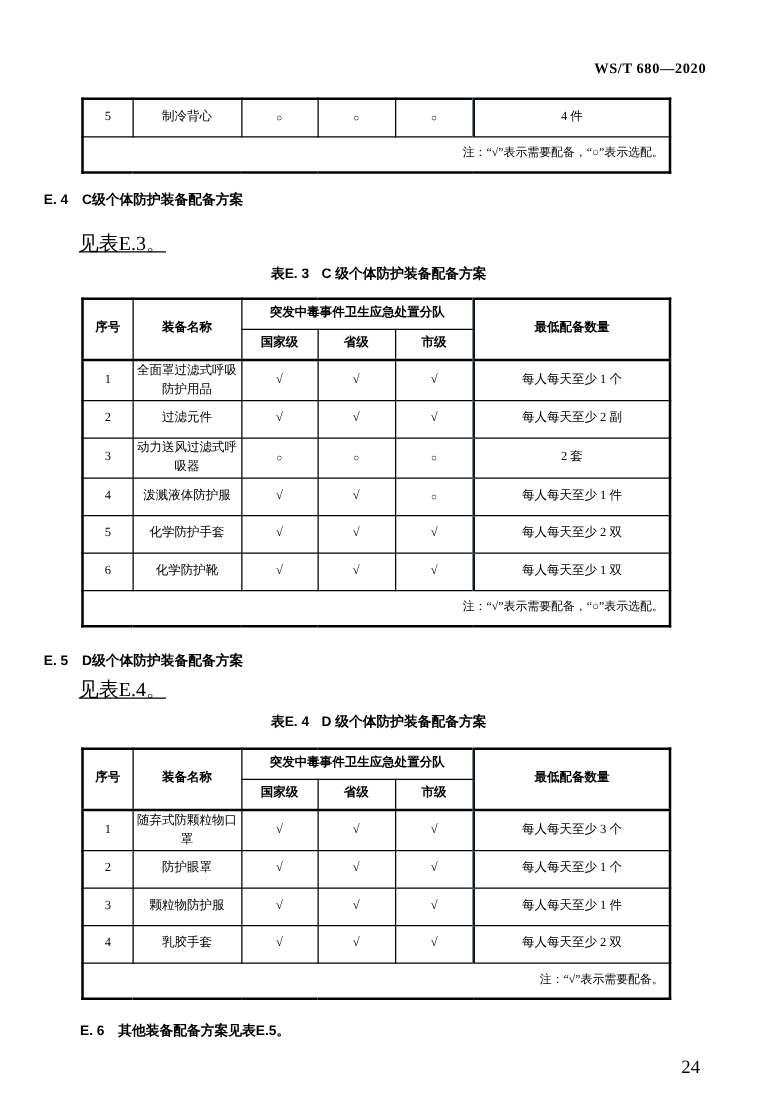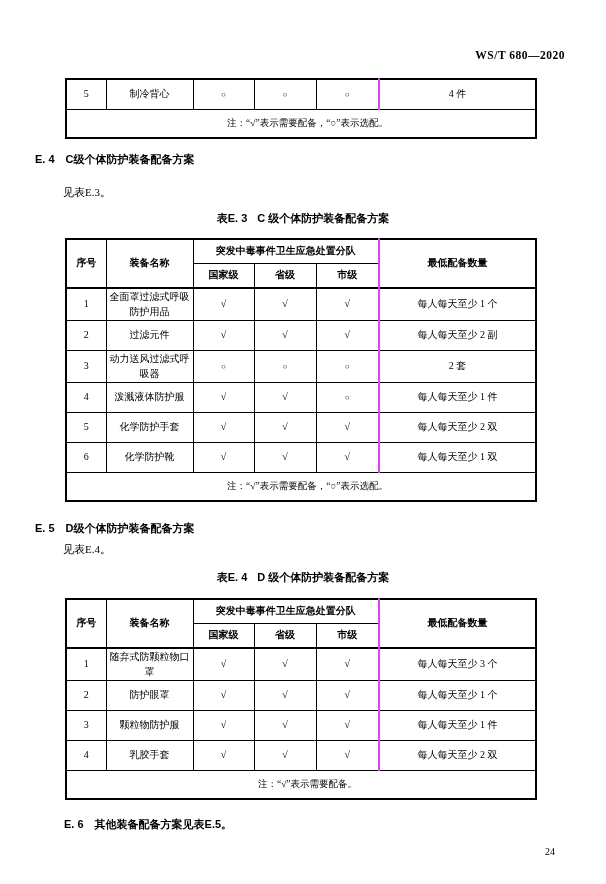--- a/index.html
+++ b/index.html
@@ -23,55 +23,55 @@
   }
   .tbl th,.tbl td{
     border:1px solid #000;
     text-align:center;vertical-align:middle;
     font-size:10px;line-height:1.45;
     padding:1px 2px;height:27px;
     font-weight:normal;
   }
   .tbl thead th{font-weight:bold;height:21px;}
   .tbl thead{border-bottom:2px solid #000;}
-  .tbl .c5,.tbl .h-qty{border-left:2px solid #d946ef;}
+  .tbl .c5,.tbl .h-qty{border-left:2px solid #0f172a;}
   .tbl td.note-cell{
-    text-align:center;padding:4px 4px 4px 17px;
+    text-align:right;padding:4px 4px 4px 17px;
     font-size:9.5px;height:19px;
   }
   .tbl td.circ{font-size:8px;font-weight:bold;}
 
   #table-top{top:78px;}
   #table-e3{top:238px;}
   #table-e4{top:598px;}
 
   .sec-heading{
     position:absolute;left:35px;
     font-family:"Liberation Sans","DejaVu Sans",sans-serif;
     font-weight:bold;font-size:11px;white-space:nowrap;text-align:right;
   }
   .sec-heading .ht{margin-left:11px;}
   #heading-e4{top:152px;}
   #heading-e5{top:509px;margin-top:12px;}
   #heading-e6{top:817px;padding-left:29px;}
 
-  .intro{position:absolute;left:63px;font-size:11px;}
+  .intro{position:absolute;left:63px;font-size:16px;text-decoration:underline;}
   #intro-e3{top:185px;}
   #intro-e4{top:542px;}
 
   .tbl-title{
     position:absolute;left:0;width:606px;text-align:center;
     font-family:"Liberation Sans","DejaVu Sans",sans-serif;
     font-weight:bold;font-size:11px;
   }
   .tbl-title .ht{margin-left:10px;}
   #title-e3{top:211px;}
   #title-e4{top:570px;}
 
-  #page-number{position:absolute;left:545px;top:846px;font-size:10px;}
+  #page-number{position:absolute;left:545px;top:846px;font-size:15px;}
 </style>
 </head>
 <body>
 
 <div class="page">
 
   <div id="doc-number">WS/T 680—2020</div>
 
   <table class="tbl" id="table-top">
     <colgroup>

